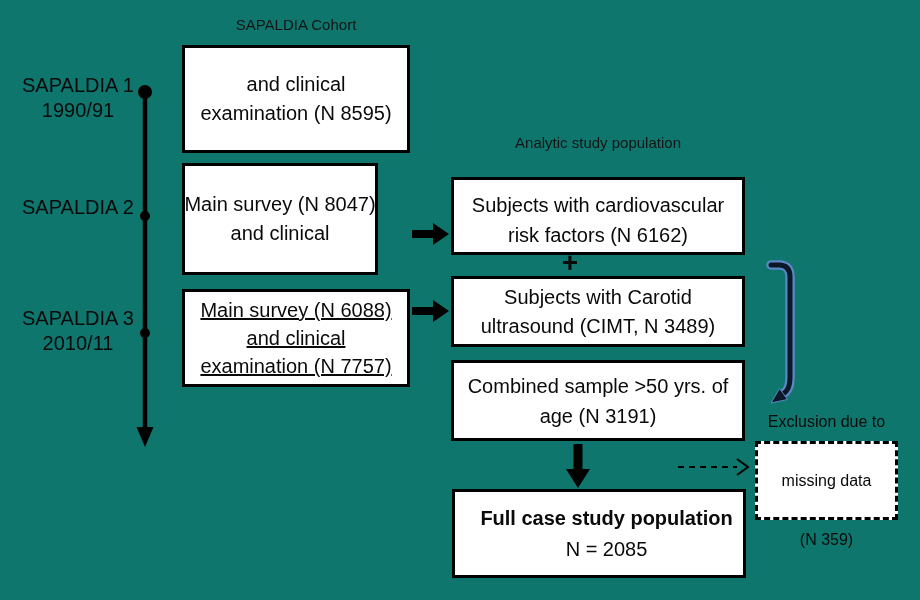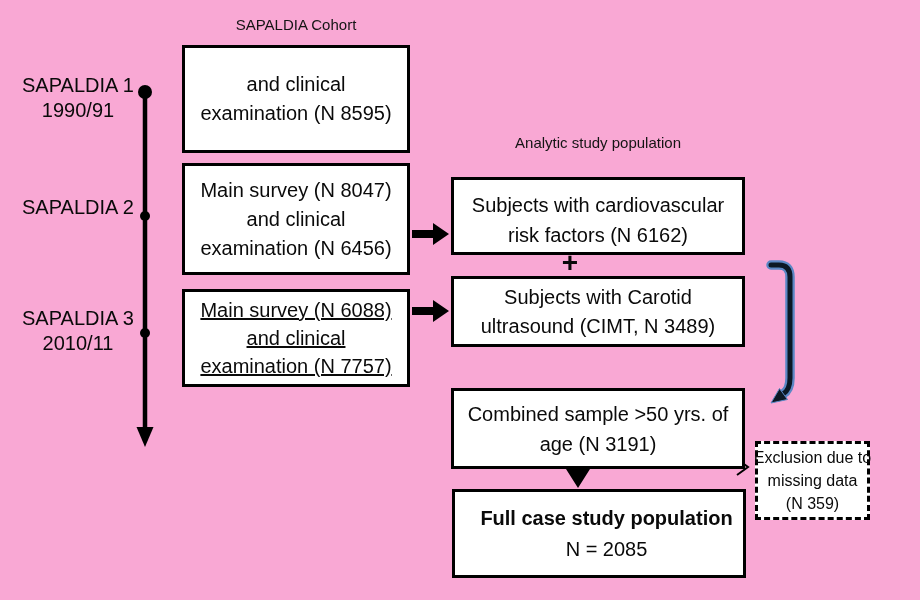--- a/index.html
+++ b/index.html
@@ -1,20 +1,20 @@
 <!DOCTYPE html>
 <html><head>
 <meta charset="utf-8">
 <style>
   html, body { margin: 0; padding: 0; background: #ffffff; }
   #stage {
     position: relative;
     width: 920px;
     height: 600px;
-    background: #f9a8d4;
+    background: #0f766e;
     font-family: "Liberation Sans", sans-serif;
     color: #0a0a0a;
     overflow: hidden;
   }
   .abs { position: absolute; }
   .section-title {
     font-size: 15px;
     text-align: center;
     color: #141414;
   }
@@ -33,33 +33,34 @@
     flex-direction: column;
     justify-content: center;
     align-items: center;
     text-align: center;
     font-size: 20px;
     line-height: 29px;
     padding: 2px 4px;
   }
   .box .ln { display: block; white-space: nowrap; }
   .box-cohort-1 { left: 182px; top: 45px;  width: 228px; height: 108px; }
-  .box-cohort-2 { left: 182px; top: 163px; width: 228px; height: 112px; }
+  .box-cohort-2 { left: 182px; top: 163px; width: 196px; height: 112px; }
   .box-cohort-3 { left: 182px; top: 289px; width: 228px; height: 98px; line-height: 28px; text-decoration: underline; }
   .box-risk     { left: 451px; top: 177px; width: 294px; height: 78px; line-height: 30px; justify-content: flex-end; }
   .box-cimt     { left: 451px; top: 276px; width: 294px; height: 71px; line-height: 29px; }
-  .box-combined { left: 451px; top: 360px; width: 294px; height: 81px; line-height: 30px; margin-top: 28px; }
+  .box-combined { left: 451px; top: 360px; width: 294px; height: 81px; line-height: 30px; }
   .box-full     { left: 452px; top: 489px; width: 294px; height: 89px; line-height: 31px; padding-left: 19px; }
   .box-full .ln-bold { font-weight: bold; }
   .box-exclusion {
-    left: 755px; top: 441px; width: 115px; height: 79px;
+    left: 755px; top: 441px; width: 143px; height: 79px;
     border: 3px dashed #000000;
     font-size: 16px;
     line-height: 23px;
     padding: 2px;
+    gap: 36px;
   }
   .plus-sign {
     left: 550px; top: 249px; width: 40px;
     font-size: 28px;
     font-weight: bold;
     text-align: center;
     line-height: 28px;
   }
   .title-cohort   { left: 182px; top: 16px;  width: 228px; }
   .title-analytic { left: 451px; top: 134px; width: 294px; }
@@ -112,21 +113,20 @@
     <div>2010/11</div>
   </div>
 
   <div class="box box-cohort-1">
     <span class="ln">and clinical</span>
     <span class="ln">examination (N 8595)</span>
   </div>
   <div class="box box-cohort-2">
     <span class="ln">Main survey  (N 8047)</span>
     <span class="ln">and clinical</span>
-    <span class="ln">examination (N 6456)</span>
   </div>
   <div class="box box-cohort-3">
     <span class="ln">Main survey (N 6088)</span>
     <span class="ln">and clinical</span>
     <span class="ln">examination (N 7757)</span>
   </div>
 
   <div class="box box-risk">
     <span class="ln">Subjects with cardiovascular</span>
     <span class="ln">risk factors  (N 6162)</span>

